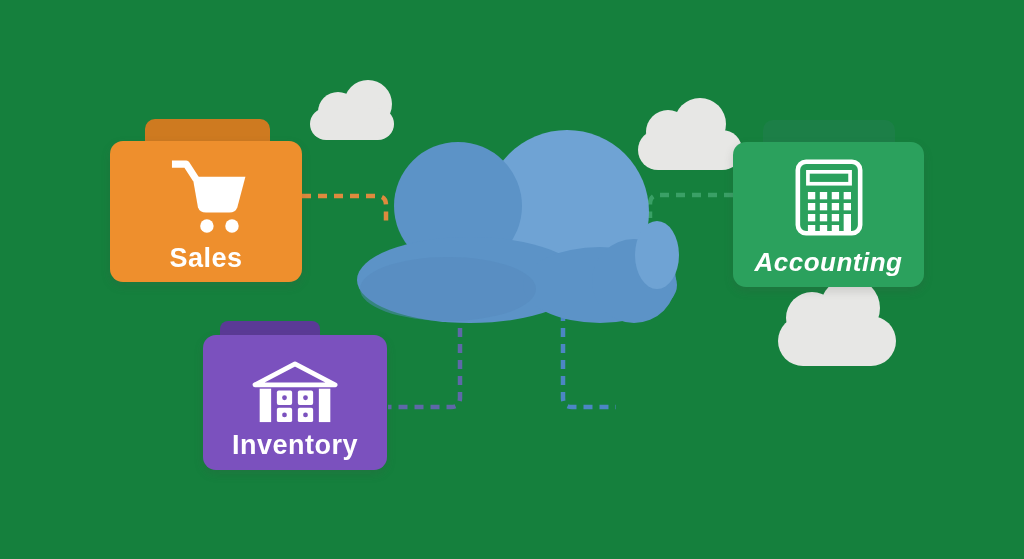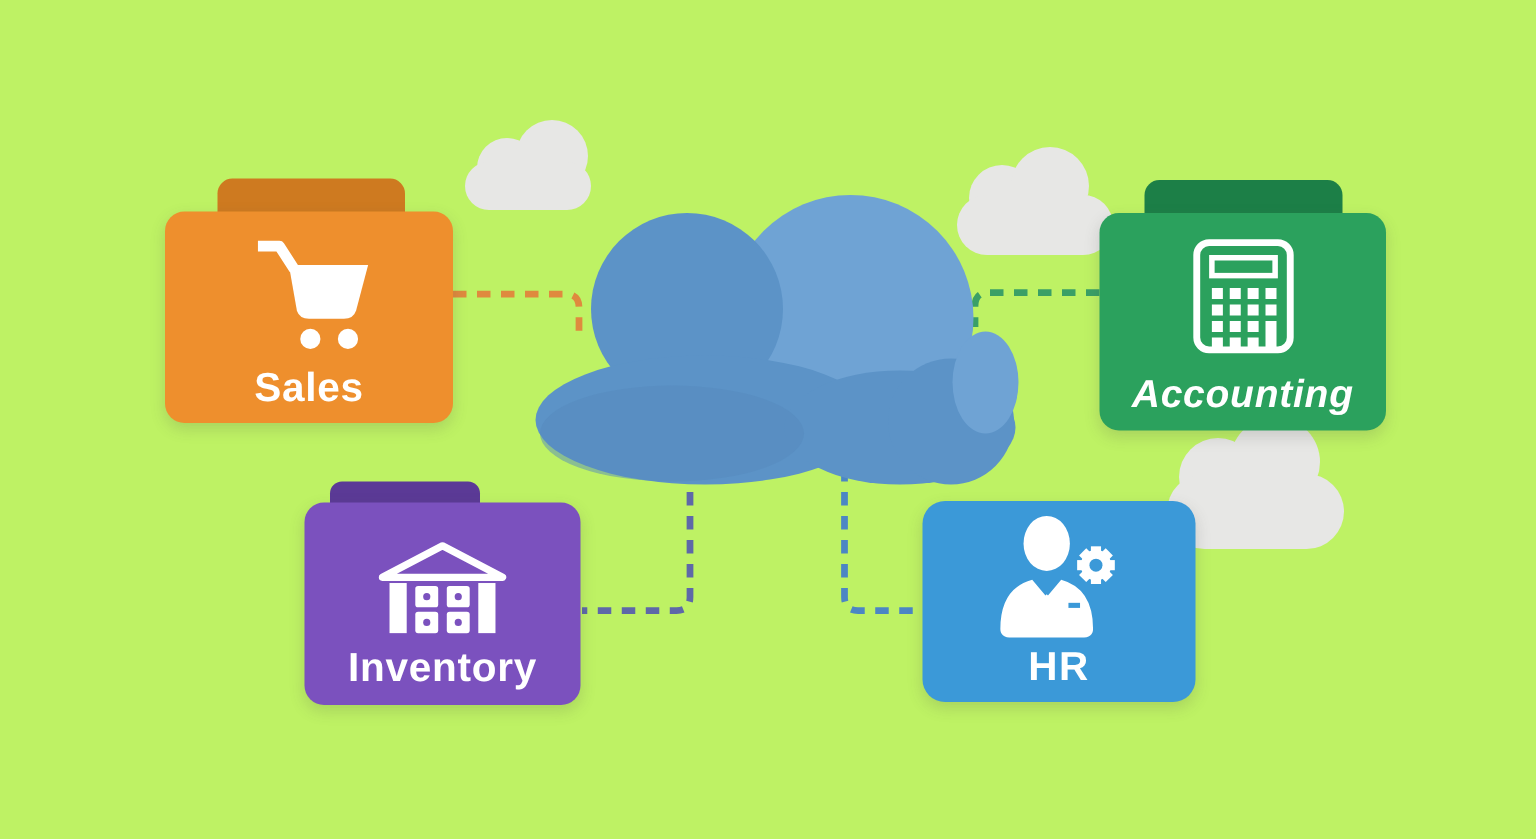--- a/index.html
+++ b/index.html
@@ -49,21 +49,21 @@
   .node-inventory .label{bottom:9px;font-size:27px;}
   
   .node-hr{left:615px;top:334px;width:182px;height:134px;}
   .node-hr .body{left:0;top:0;width:182px;height:134px;border-radius:15px;}
   .node-hr .icon{margin-top:8px;}
   .node-hr .label{bottom:8px;font-size:27px;letter-spacing:1px;}
 </style>
 </head>
 <body>
 
-<div class="stage" style="background: #bef264;">
+<div class="stage" style="background: #15803d;">
 
   <svg class="layer" viewBox="0 0 1024 559">
     <g>
       <circle cx="338" cy="112" r="20" fill="#E7E7E5"></circle>
       <circle cx="368" cy="104" r="24" fill="#E7E7E5"></circle>
       <rect x="310" y="108" width="84" height="32" rx="16" fill="#E7E7E5"></rect>
     </g>
     <g>
       <circle cx="668" cy="132" r="22" fill="#E7E7E5"></circle>
       <circle cx="700" cy="124" r="26" fill="#E7E7E5"></circle>
@@ -151,33 +151,14 @@
           <circle cx="34" cy="38.5" r="2.5"></circle>
             <circle cx="56" cy="38.5" r="2.5"></circle>
           <circle cx="34" cy="56.5" r="2.5"></circle>
             <circle cx="56" cy="56.5" r="2.5"></circle>
         </g>
       </svg>
       <span class="label">Inventory</span>
     </div>
   </div>
 
-  <div class="node node-hr">
-    <div class="body" style="background: rgb(59, 153, 216);">
-      <svg class="icon" width="97" height="85" viewBox="0 0 100 88">
-        <ellipse cx="41" cy="21" rx="16" ry="19" fill="#ffffff"></ellipse>
-        <g transform="translate(75,36)" fill="#ffffff">
-          <rect x="-13" y="-3.5" width="26" height="7"></rect>
-          <rect x="-13" y="-3.5" width="26" height="7" transform="rotate(45)"></rect>
-          <rect x="-13" y="-3.5" width="26" height="7" transform="rotate(90)"></rect>
-          <rect x="-13" y="-3.5" width="26" height="7" transform="rotate(135)"></rect>
-          <circle r="10.5"></circle>
-          <circle r="4.5" fill="#3B99D8"></circle>
-        </g>
-        <path d="M9 80 Q9 52 31 46 L41 58 L51 46 Q73 52 73 80 Q73 86 65 86 H17 Q9 86 9 80 Z" fill="#ffffff"></path>
-        <path d="M41 56 L48 63 L44 82 H38 L34 63 Z" fill="#ffffff"></path>
-        <rect x="56" y="62" width="8" height="3.5" fill="#3B99D8"></rect>
-      </svg>
-      <span class="label">HR</span>
-    </div>
-  </div>
 
 </div>
 
 </body></html>

